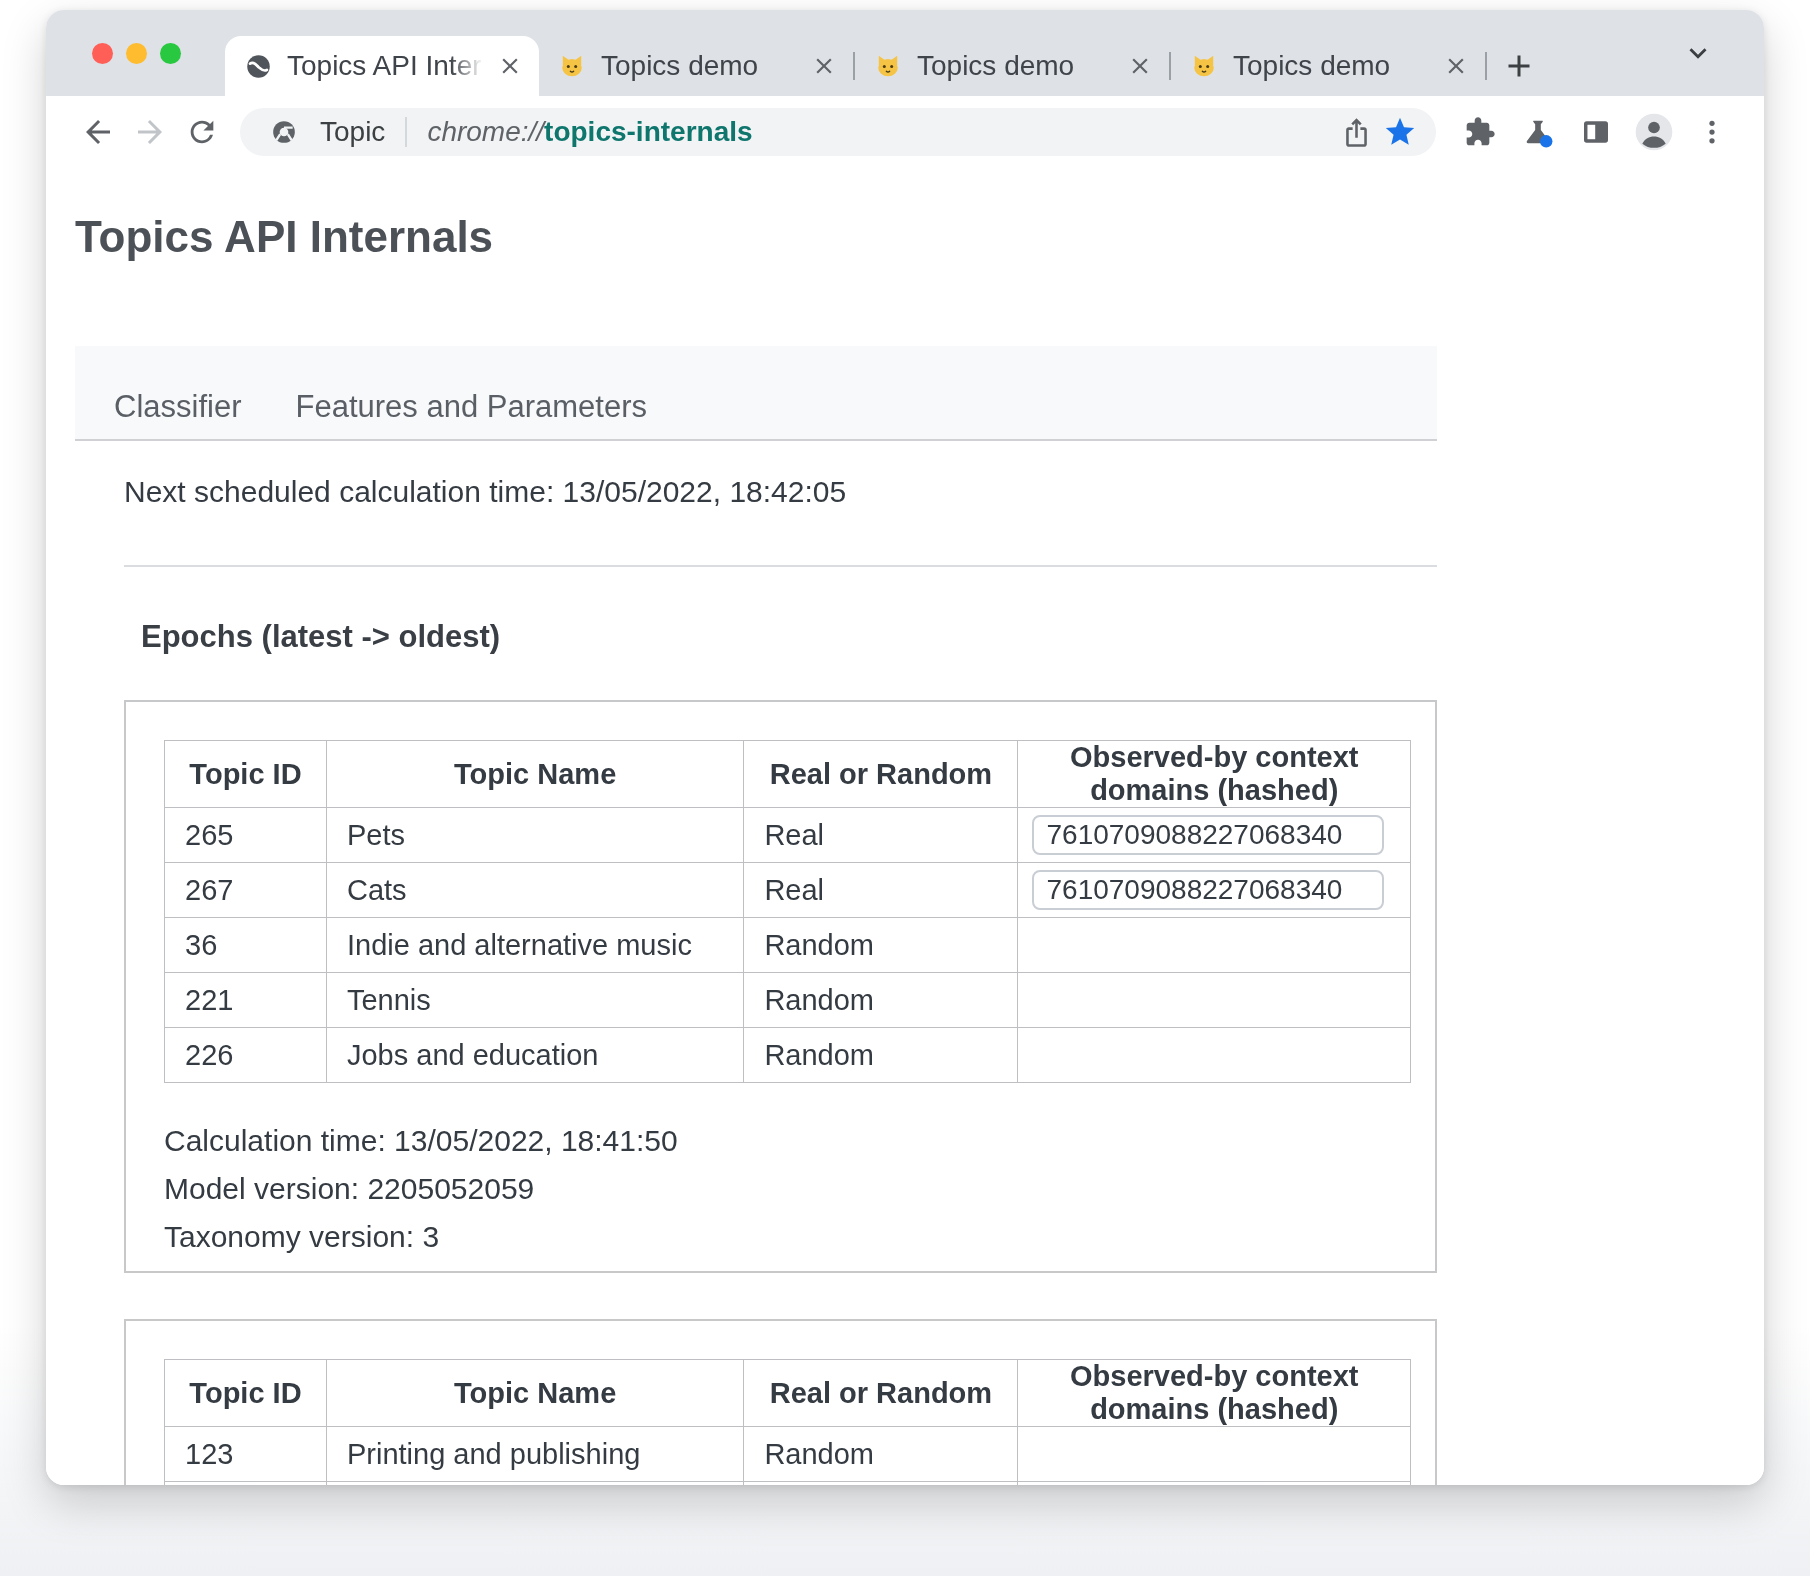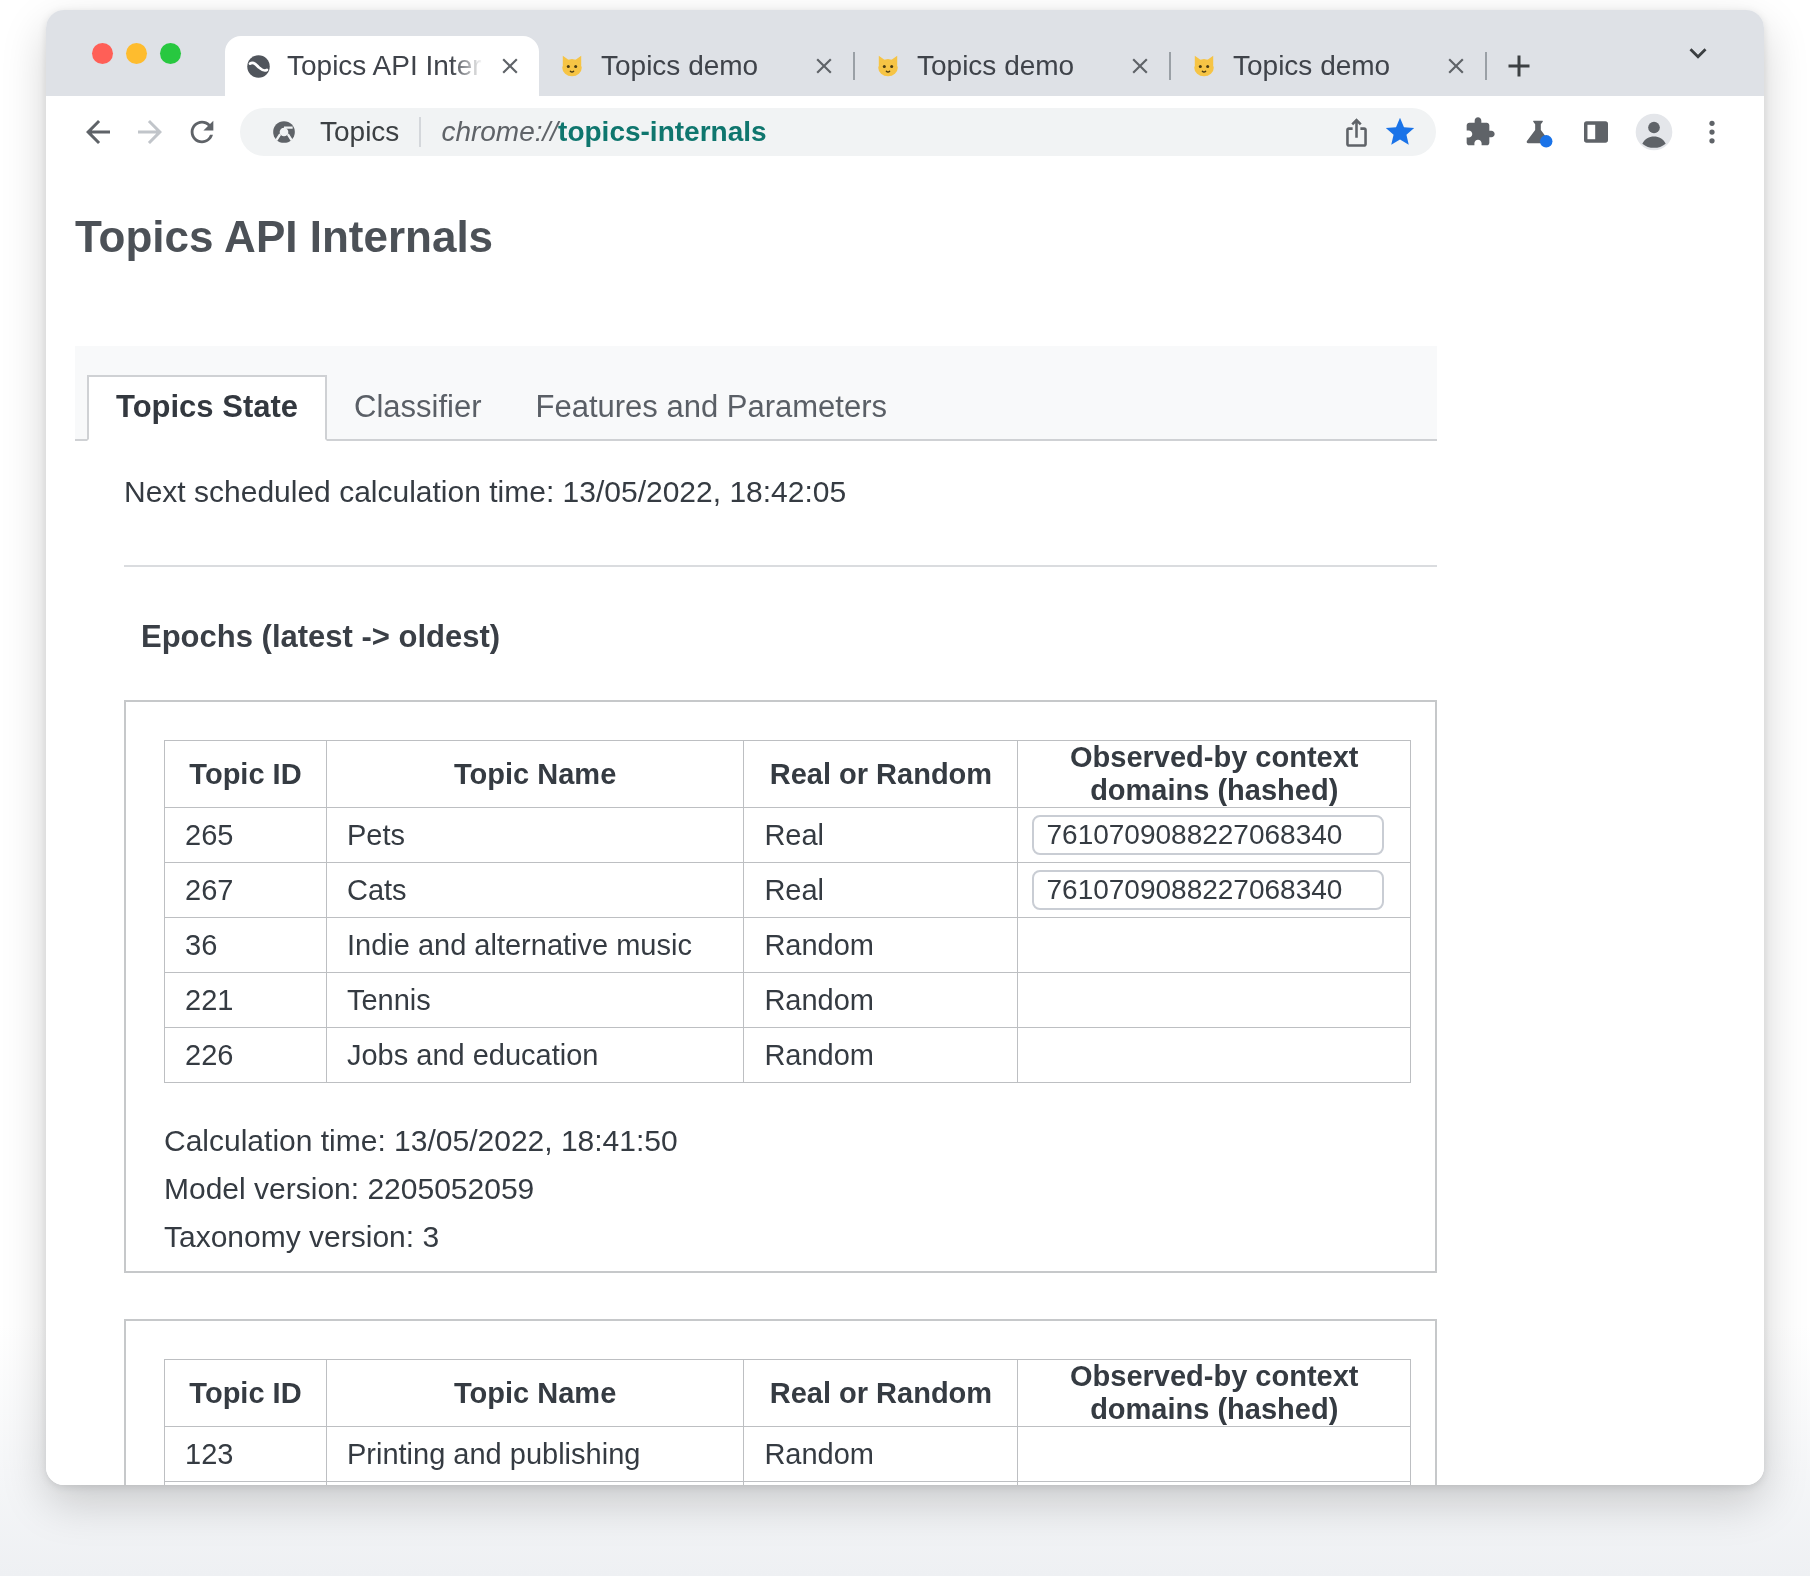--- a/index.html
+++ b/index.html
@@ -214,21 +214,21 @@
     </div>
 
     <div class="omnibox">
       <span class="om-icon">
         <svg viewBox="0 0 24 24" width="26" height="26">
             <circle cx="12" cy="12" r="10" fill="#5f6368"></circle>
             <circle cx="12" cy="12" r="4" fill="#f1f3f4"></circle>
             <path d="M12 8h8M8.5 14l-3.5 5.5M15.5 14l3.5 5.5" stroke="#f1f3f4" stroke-width="2.2"></path>
           </svg>
       </span>
-      <span class="om-product">Topics</span>
+      <span class="om-product">Topic</span>
       <span class="om-sep"></span>
       <span class="om-url"><span class="scheme">chrome://</span><span class="host">topics-internals</span></span>
       <span class="om-spacer"></span>
       <span class="om-icon">
         <svg viewBox="0 0 24 24" width="31" height="31">
             <path d="M16 5l-1.42 1.42-1.59-1.59V16h-1.98V4.83L9.42 6.42 8 5l4-4 4 4zm4 5v11c0 1.1-.9 2-2 2H6c-1.1 0-2-.9-2-2V10c0-1.1.9-2 2-2h3v2H6v11h12V10h-3V8h3c1.1 0 2 .9 2 2z" fill="#5f6368"></path>
           </svg>
       </span>
       <span class="om-icon">
         <svg viewBox="0 0 24 24" width="34" height="34">
@@ -268,21 +268,20 @@
           <circle cx="12" cy="19" r="2.1" fill="#5f6368"></circle>
         </svg>
     </div>
   </div>
 
   <div class="content">
     <div class="inner">
       <h1 class="page-title">Topics API Internals</h1>
 
       <div class="page-tabs">
-        <div class="ptab active">Topics State</div>
         <div class="ptab">Classifier</div>
         <div class="ptab">Features and Parameters</div>
       </div>
 
       <div class="panel">
         <p class="next-line">Next scheduled calculation time: 13/05/2022, 18:42:05</p>
         <hr class="divider">
         <h2 class="epochs-heading">Epochs (latest -&gt; oldest)</h2>
 
         <div class="epoch">

